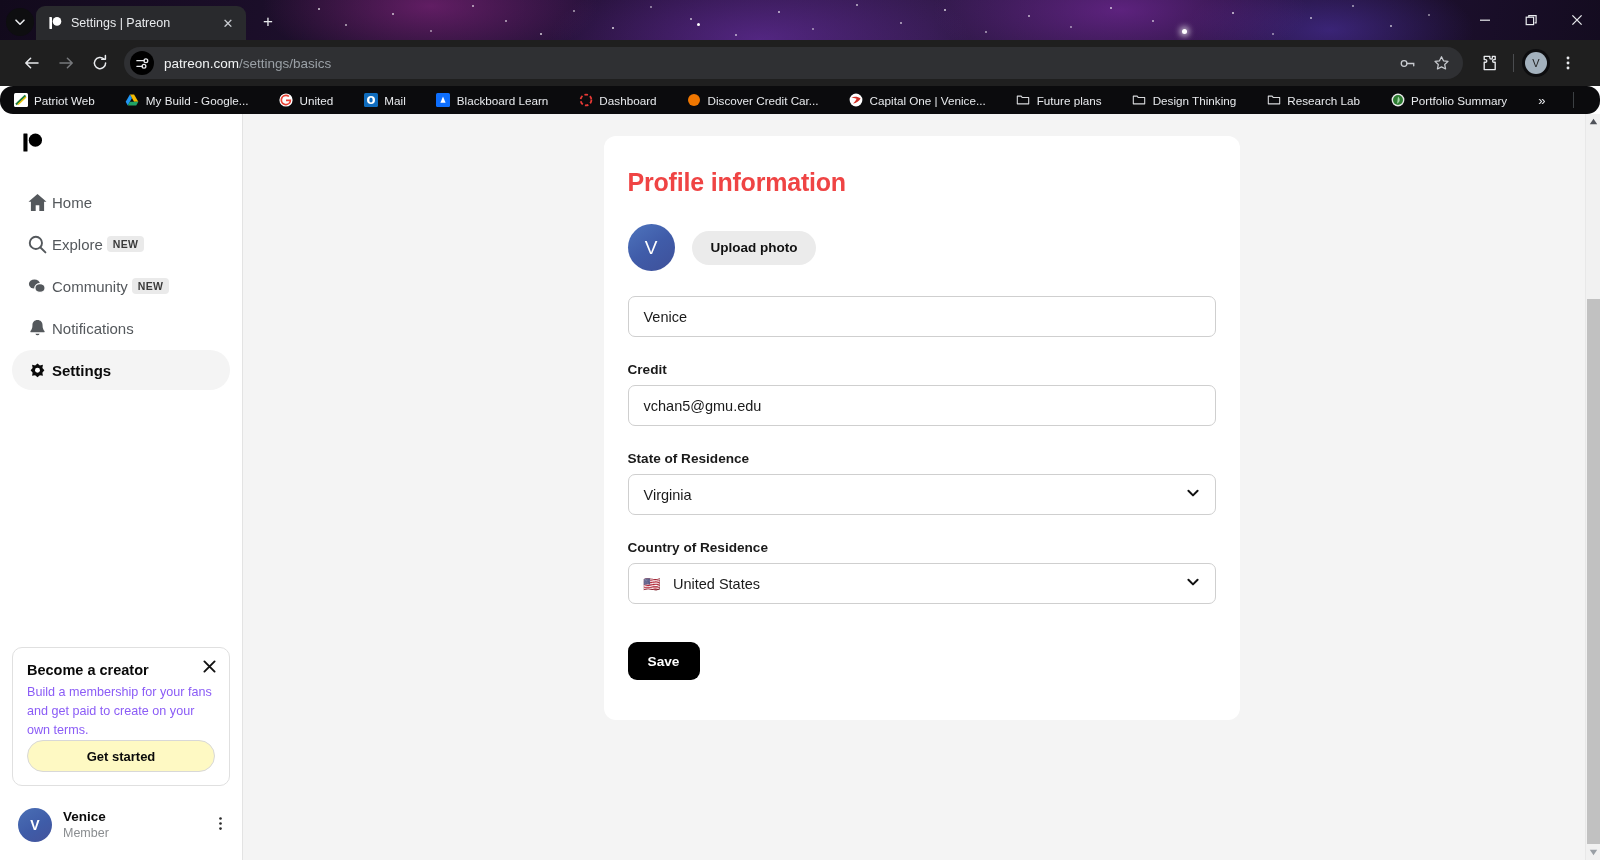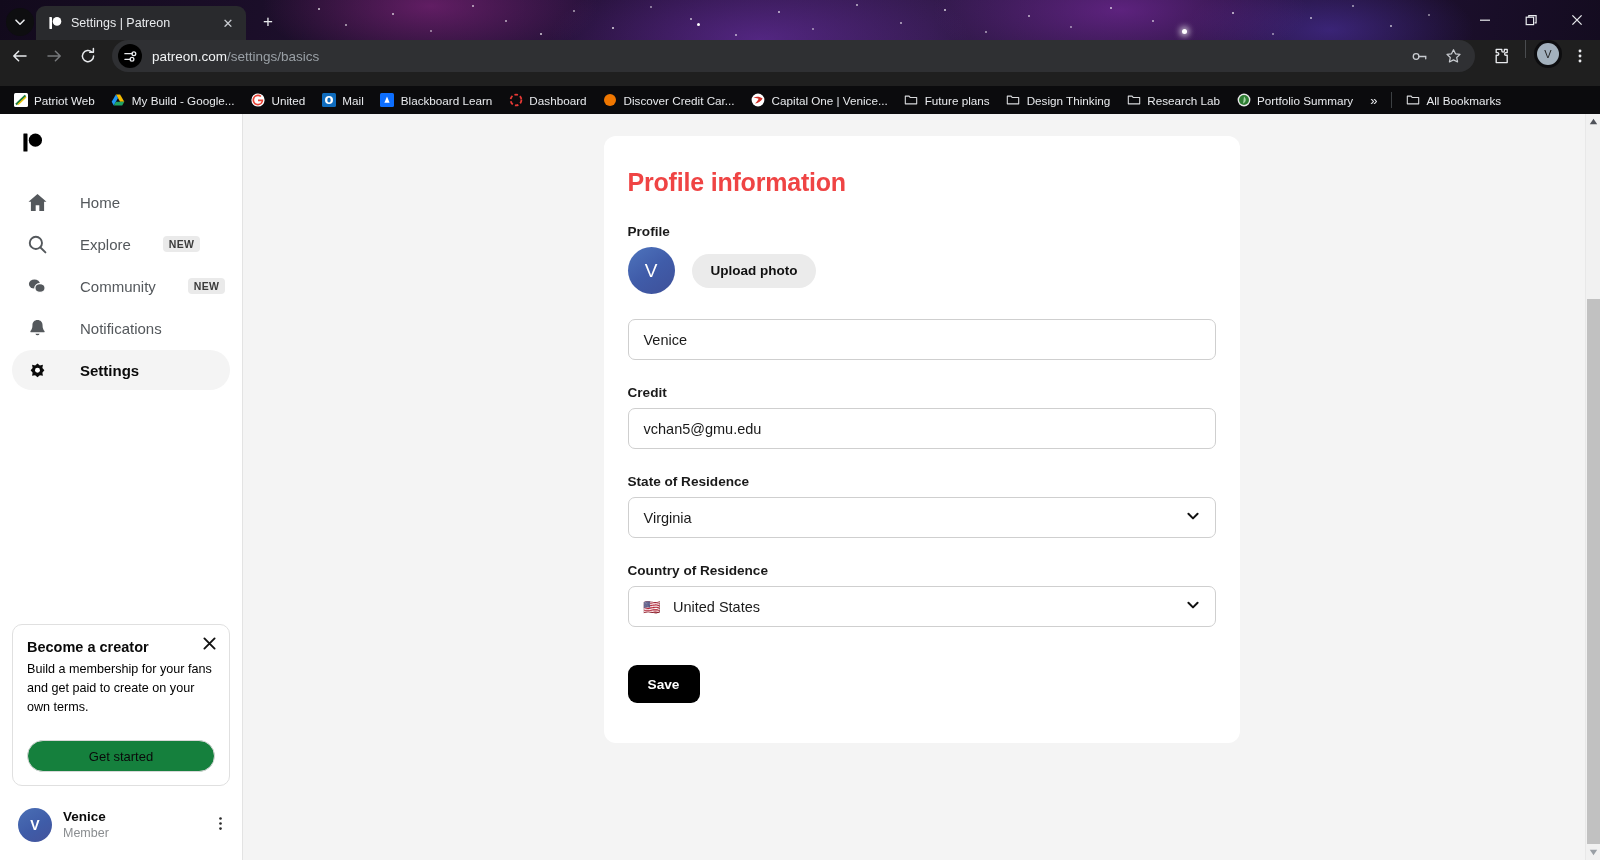--- a/index.html
+++ b/index.html
@@ -57,22 +57,22 @@
     display: flex; align-items: center; justify-content: center;
     color: #e8eaed; font-size: 17px; flex: none;
   }
   .win-controls { margin-left: auto; display: flex; height: 40px; z-index: 3; }
   .win-btn {
     width: 46px; height: 40px; display: flex; align-items: center; justify-content: center;
     color: #e8eaed;
   }
 
   .toolbar {
-    height: 46px; background: #1f1f1f; display: flex; align-items: flex-start;
-    padding: 0 4px; gap: 2px;
+    height: 46px; background: #1f1f1f; display: flex; align-items: center;
+    padding: 0 16px; gap: 2px;
   }
   .tb-btn {
     width: 32px; height: 32px; border-radius: 50%;
     display: flex; align-items: center; justify-content: center;
     color: #c9ccd1; flex: none;
   }
   .tb-btn.disabled { color: #6a6d70; }
   .omnibox {
     flex: 1; height: 32px; background: #2f3033; border-radius: 16px;
     display: flex; align-items: center; margin: 0 8px 0 6px;
@@ -94,63 +94,63 @@
   }
   .avatar-chip span {
     width: 22px; height: 22px; border-radius: 50%; background: #a3b1bd;
     color: #1f1f1f; font-size: 11px; display: flex; align-items: center;
     justify-content: center; font-weight: 500;
   }
   .tb-sep { width: 1px; height: 18px; background: #4a4c4f; margin: 0 6px; }
 
   .bookmarks {
     height: 28px; background: #0b0b0d; display: flex; align-items: center;
-    padding: 7px 6px; gap: 2px; overflow: hidden;
+    padding: 7px 6px; gap: 16px; overflow: hidden; border-radius: 13px;
   }
   .bm {
     display: flex; align-items: center; gap: 6px; padding: 3px 7px;
     border-radius: 6px; color: #e8eaed; font-size: 11.7px; white-space: nowrap; flex: none;
   }
   .bm-ico { width: 15px; height: 15px; flex: none; display: flex; align-items: center; justify-content: center; }
   .bm-chevrons { color: #e8eaed; padding: 0 8px; font-size: 13px; flex: none; }
   .bm-sep { width: 1px; height: 16px; background: #3c4043; margin: 0 4px; flex: none; }
 
   
   .viewport { position: relative; height: 746px; display: flex; background: #fff; }
 
   
   .sidebar {
     width: 243px; flex: none; background: #fff; border-right: 1px solid #e3e3e3;
     display: flex; flex-direction: column; position: relative;
   }
   .logo-wrap { padding: 18px 0 0 22px; height: 58px; }
   .nav { padding: 10px 12px 0 12px; display: flex; flex-direction: column; gap: 2px; }
   .nav-item {
-    display: flex; align-items: center; gap: 32px; height: 40px;
+    display: flex; align-items: center; gap: 4px; height: 40px;
     padding: 0 14px; border-radius: 22px; color: #54585c;
     font-size: 15px; font-weight: 500;
   }
   .nav-item .nav-ico { width: 22px; height: 22px; flex: none; display: flex; align-items: center; justify-content: center; }
   .nav-item.active { background: #f4f4f4; color: #0a0a0a; font-weight: 600; }
   .badge-new {
     background: #eaeaea; color: #3a3a3a; font-size: 10.5px; font-weight: 600;
     padding: 2px 6px; border-radius: 4px; letter-spacing: .3px;
   }
 
   .creator-card {
     margin: auto 12px 14px 12px; border: 1px solid #e0e0e0; border-radius: 10px;
     padding: 14px 14px 13px 14px; position: relative;
   }
   .cc-title { font-size: 14.5px; font-weight: 700; color: #0a0a0a; padding-right: 20px; }
   .cc-close { position: absolute; top: 12px; right: 13px; font-size: 14px; color: #111; line-height: 1; }
-  .cc-body { font-size: 12.6px; color: #000000; line-height: 1.5; margin-top: 5px; }
+  .cc-body { font-size: 12.6px; color: #8b5cf6; line-height: 1.5; margin-top: 5px; }
   .cc-btn {
-    margin-top: 23px; height: 32px; border: 1px solid #d8d8d8; border-radius: 18px;
+    margin-top: 0; height: 32px; border: 1px solid #d8d8d8; border-radius: 18px;
     display: flex; align-items: center; justify-content: center;
-    font-size: 13px; font-weight: 400; color: #0a0a0a; background: #15803d;
+    font-size: 13px; font-weight: 700; color: #0a0a0a; background: #fef9c3;
   }
 
   .user-row {
     display: flex; align-items: center; gap: 11px; padding: 8px 14px 18px 18px;
   }
   .user-av {
     width: 34px; height: 34px; border-radius: 50%; flex: none;
     background: linear-gradient(150deg, #4a6fb5 0%, #3f5ca8 55%, #44539b 100%);
     color: #fff; display: flex; align-items: center; justify-content: center;
     font-size: 14px; font-weight: 600;
@@ -560,21 +560,20 @@
           </svg>
         </div>
       </div>
     </aside>
 
     <main class="main">
       <section class="card">
         <h1 class="card-title">Profile information</h1>
 
         <div class="profile-block">
-          <div class="field-label">Profile</div>
           <div class="profile-row">
             <div class="big-av">V</div>
             <div class="upload-btn">Upload photo</div>
           </div>
         </div>
 
         <div class="fgroup">
           <div class="input-box">Venice</div>
         </div>
 

